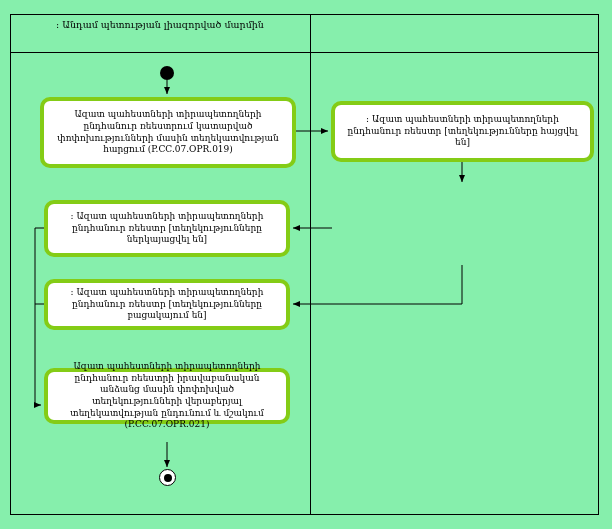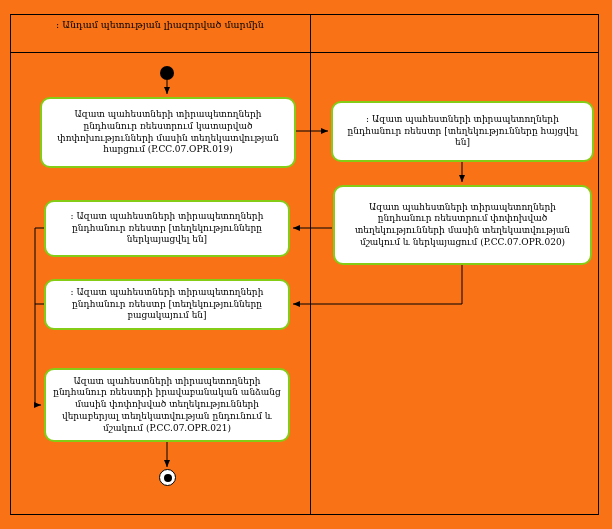--- a/index.html
+++ b/index.html
@@ -1,25 +1,25 @@
 <!DOCTYPE html>
 <html><head>
 <meta charset="utf-8">
 <style>
   html,body{margin:0;padding:0;background:#fff;}
   .stage{
-    position:relative;width:612px;height:529px;background:#f97316;
+    position:relative;width:612px;height:529px;background:#86efac;
     font-family:"DejaVu Serif","DejaVu Sans",serif;color:#000;overflow:hidden;
   }
   .frame{position:absolute;border:1px solid #000;box-sizing:border-box;background:transparent;}
   .vline{position:absolute;border-left:1px solid #000;width:0;}
   .hline{position:absolute;border-top:1px solid #000;height:0;}
   .lane-title{position:absolute;text-align:center;font-size:9.5px;line-height:1.25;}
   .node{
-    position:absolute;border:2px solid #84cc16;border-radius:10px;background:#fff;
+    position:absolute;border:4px solid #84cc16;border-radius:10px;background:#fff;
     display:flex;align-items:center;justify-content:center;text-align:center;
     font-size:9px;line-height:1.3;padding:3px 7px;box-sizing:border-box;
   }
   .initial-node{position:absolute;width:14px;height:14px;border-radius:50%;background:#000;}
   .final-node{
     position:absolute;width:17px;height:17px;border:1.5px solid #000;border-radius:50%;
     box-sizing:border-box;display:flex;align-items:center;justify-content:center;background:#fff;
   }
   .final-node-inner{width:8px;height:8px;border-radius:50%;background:#000;}
   svg.overlay{position:absolute;left:0;top:0;width:612px;height:529px;pointer-events:none;}
@@ -64,25 +64,22 @@
   </div>
 
   <div class="node" style="left:44px;top:200px;width:246px;height:57px;">
     <span>: Ազատ պահեստների տիրապետողների ընդհանուր ռեեստր [տեղեկությունները ներկայացվել են]</span>
   </div>
 
   <div class="node" style="left:44px;top:279px;width:246px;height:51px;">
     <span>: Ազատ պահեստների տիրապետողների ընդհանուր ռեեստր [տեղեկությունները բացակայում են]</span>
   </div>
 
-  <div class="node" style="left:44px;top:368px;width:246px;height:74px;">
+  <div class="node" style="left:44px;top:368px;width:246px;height:56px;">
     <span>Ազատ պահեստների տիրապետողների ընդհանուր ռեեստրի իրավաբանական անձանց մասին փոփոխված տեղեկությունների վերաբերյալ տեղեկատվության ընդունում և մշակում (P.CC.07.OPR.021)</span>
   </div>
 
   <div class="node" style="left:331px;top:101px;width:263px;height:61px;">
     <span>: Ազատ պահեստների տիրապետողների ընդհանուր ռեեստր [տեղեկությունները հայցվել են]</span>
   </div>
 
-  <div class="node" style="left:333px;top:185px;width:259px;height:80px;">
-    <span>Ազատ պահեստների տիրապետողների ընդհանուր ռեեստրում փոփոխված տեղեկությունների մասին տեղեկատվության մշակում և ներկայացում (P.CC.07.OPR.020)</span>
-  </div>
 
 </div>
 
 </body></html>

